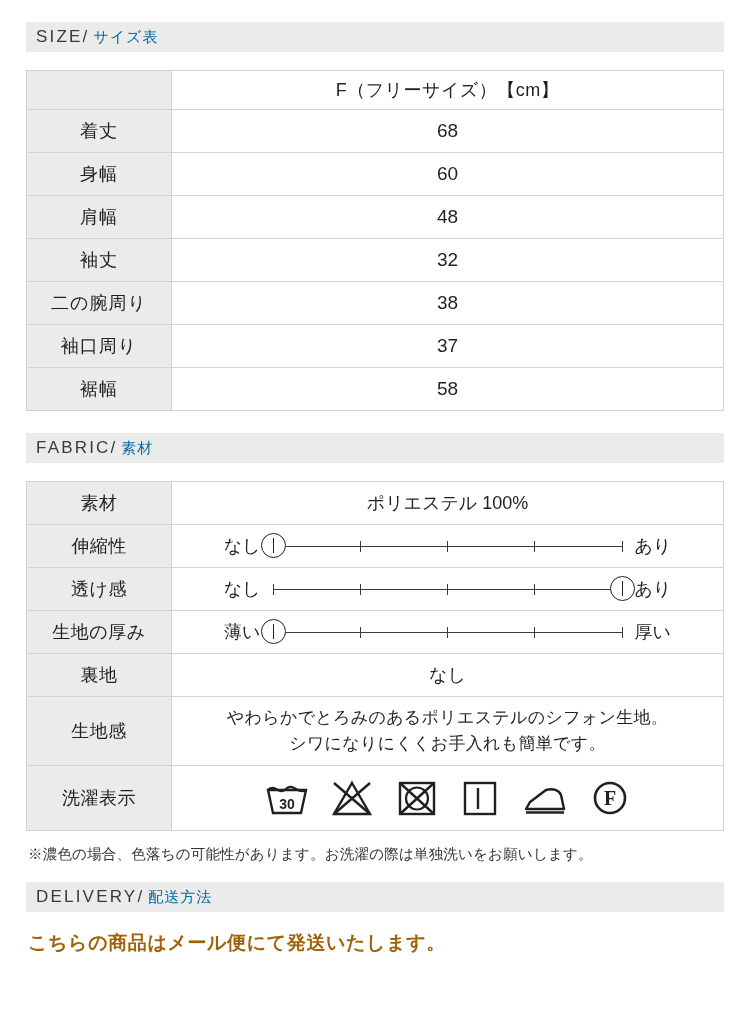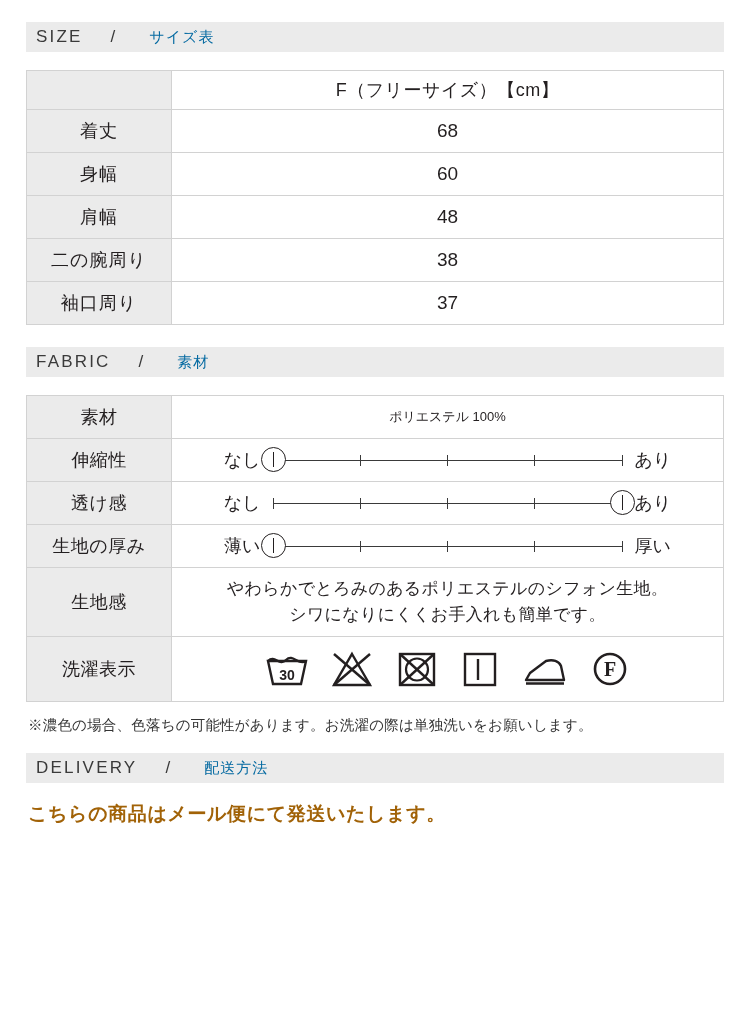--- a/index.html
+++ b/index.html
@@ -23,21 +23,20 @@
   }
 
   
   .section-bar {
     background: #ebebeb;
     height: 30px;
     display: flex;
     align-items: center;
     padding-left: 10px;
     box-sizing: border-box;
-    gap: 28px;
   }
   .section-bar .en {
     font-size: 17px;
     letter-spacing: 2.2px;
     color: #3a3a3a;
   }
   .section-bar .slash {
     font-size: 17px;
     color: #3a3a3a;
     margin: 0 2px 0 0;
@@ -89,21 +88,21 @@
     font-size: 19px;
   }
 
   
   #fabric-table td { height: 40px; }
   #fabric-table .row-label {
     background: #ebebeb;
     font-size: 18px;
     letter-spacing: 0.5px;
   }
-  #fabric-table .row-value { font-size: 13px; }
+  #fabric-table .row-value { font-size: 18px; }
   #fabric-table .tall { height: 62px; }
   #fabric-table .taller { height: 66px; }
 
   
   .scale-row {
     display: flex;
     align-items: center;
     justify-content: center;
     gap: 12px;
   }
@@ -211,26 +210,34 @@
       </tr>
       <tr>
         <td class="col-label row-label">身幅</td>
         <td class="row-value">60</td>
       </tr>
       <tr>
         <td class="col-label row-label">肩幅</td>
         <td class="row-value">48</td>
       </tr>
       <tr>
+        <td class="col-label row-label">袖丈</td>
+        <td class="row-value">32</td>
+      </tr>
+      <tr>
         <td class="col-label row-label">二の腕周り</td>
         <td class="row-value">38</td>
       </tr>
       <tr>
         <td class="col-label row-label">袖口周り</td>
         <td class="row-value">37</td>
+      </tr>
+      <tr>
+        <td class="col-label row-label">裾幅</td>
+        <td class="row-value">58</td>
       </tr>
     </tbody>
   </table>
 
   <div class="gap-22"></div>
 
   <div class="section-bar">
     <span class="en">FABRIC</span>
     <span class="slash">/</span>
     <span class="jp">素材</span>
@@ -295,20 +302,24 @@
               <span class="tick" style="left:174px;"></span>
               <span class="tick" style="left:261px;"></span>
               <span class="tick" style="left:349px;"></span>
               <span class="marker" style="left:-12px;"></span>
             </span>
             <span class="end-label">厚い</span>
           </div>
         </td>
       </tr>
 
+      <tr>
+        <td class="col-label row-label">裏地</td>
+        <td class="row-value">なし</td>
+      </tr>
 
       <tr>
         <td class="col-label row-label taller">生地感</td>
         <td class="taller">
           <div class="feel-text">やわらかでとろみのあるポリエステルのシフォン生地。</div>
           <div class="feel-text">シワになりにくくお手入れも簡単です。</div>
         </td>
       </tr>
 
       <tr>

